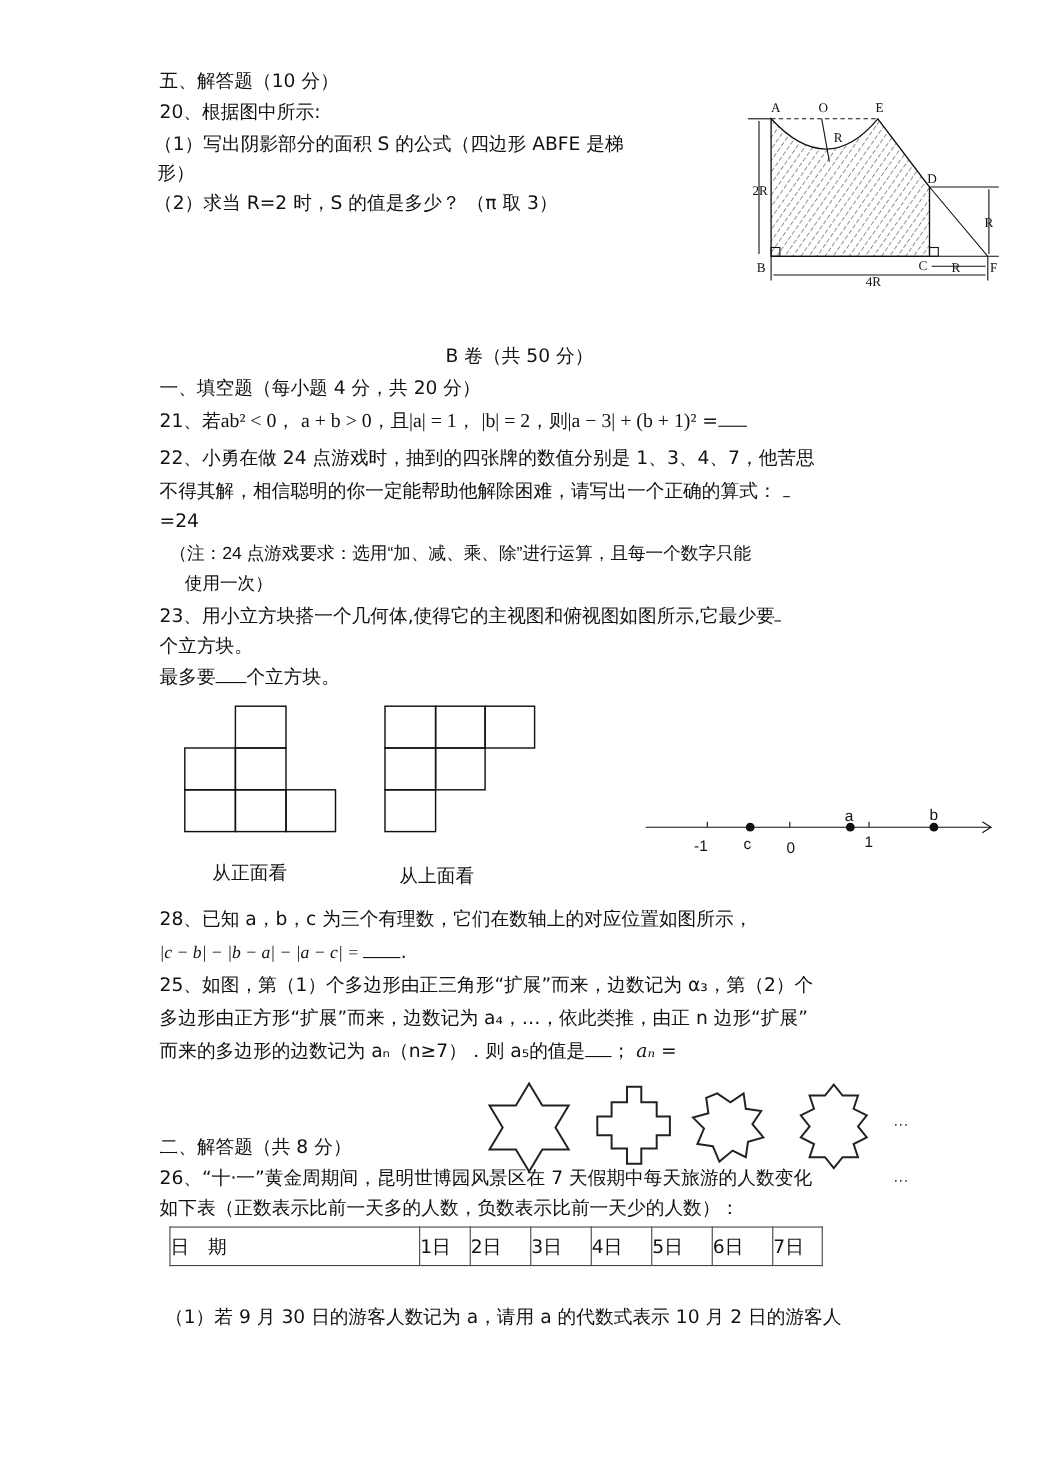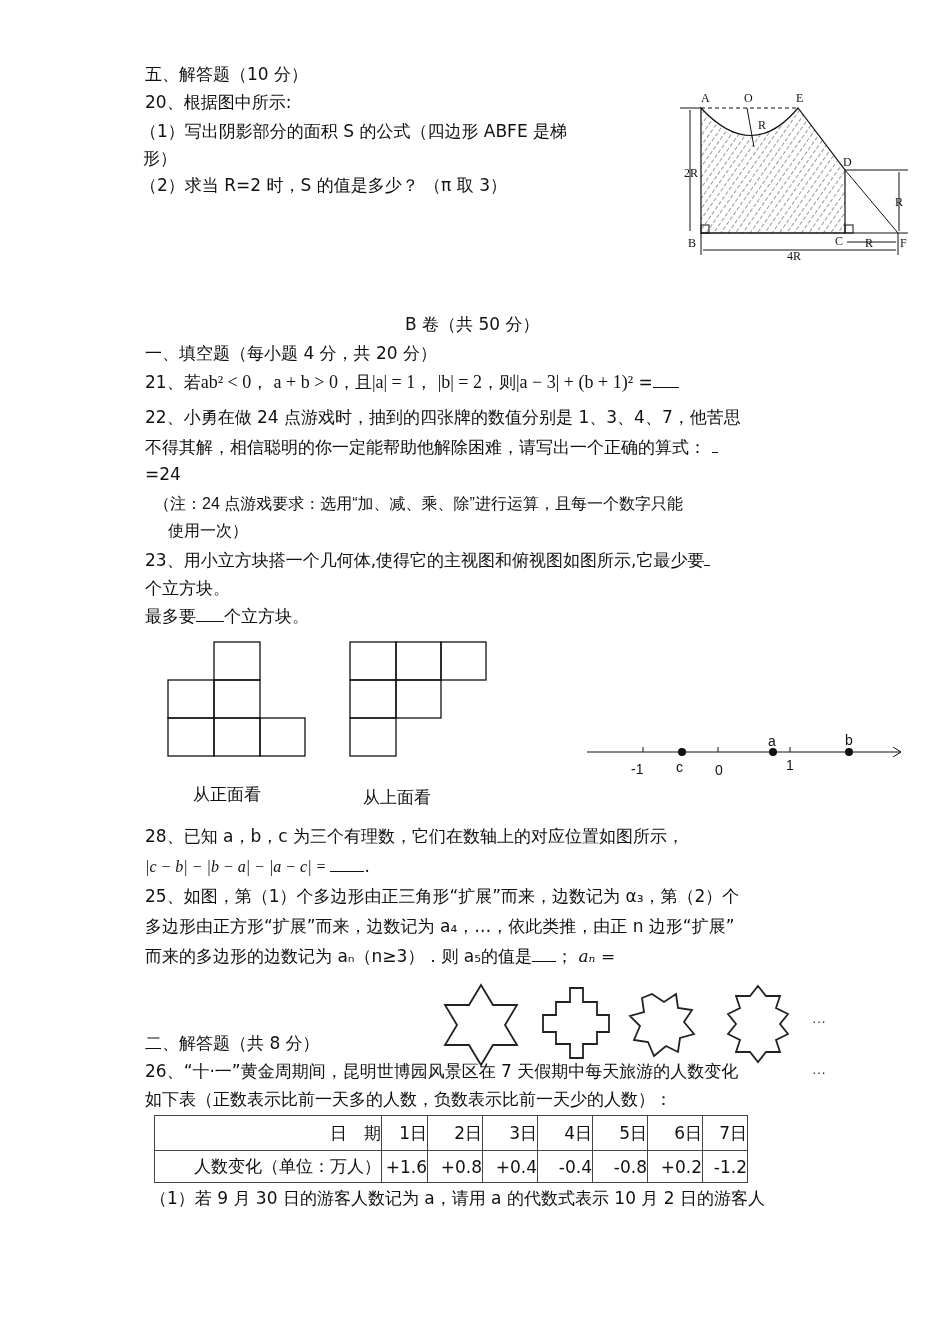--- a/index.html
+++ b/index.html
@@ -4,21 +4,21 @@
 <style>
   html, body { margin: 0; padding: 0; background: #ffffff; }
   body { width: 950px; height: 1344px; position: relative; overflow: hidden;
          font-family: "DejaVu Sans", "Liberation Sans", sans-serif; color: #111; }
   .t { position: absolute; font-size: 17px; line-height: 20px; white-space: nowrap; text-align: center; }
   .serif { font-family: "DejaVu Serif", "Liberation Serif", serif; font-style: italic; }
   .note { font-family: Liberation Sans, sans-serif; font-size: 16px; }
   .blank { display: inline-block; border-bottom: 1.5px solid #111; height: 14px; vertical-align: baseline; }
   svg { position: absolute; overflow: visible; }
   table.data { position: absolute; left: 154px; top: 1115px; border-collapse: collapse; font-size: 17px; }
-  table.data td { border: 1px solid #444; text-align: right; padding: 0; height: 34px; }
+  table.data td { border: 1px solid #444; text-align: left; padding: 0; height: 34px; }
   table.data tr.r2 td { height: 31px; }
   .math { font-family: "Liberation Serif", "DejaVu Serif", serif; font-size: 18px; }
 </style>
 </head>
 <body>
 
 <div class="t" style="left:145px;top:64px;">五、解答题（10 分）</div>
 <div class="t" style="left:145px;top:92px;">20、根据图中所示:</div>
 <div class="t" style="left:140px;top:121px;">（1）写出阴影部分的面积 S 的公式（四边形 ABFE 是梯</div>
 <div class="t" style="left:143px;top:148px;">形）</div>
@@ -121,21 +121,21 @@
     <text x="183" y="14">a</text>
     <text x="260" y="13">b</text>
   </g>
 </svg>
 
 <div class="t" style="left:145px;top:826px;">28、已知 a，b，c 为三个有理数，它们在数轴上的对应位置如图所示，</div>
 <div class="t" style="left:145px;top:856px;"><span class="math" style="font-style:italic;font-size:16px;">|c − b| − |b − a| − |a − c| =</span><span class="blank" style="width:34px;margin-left:4px;"></span><span>.</span></div>
 
 <div class="t" style="left:145px;top:886px;">25、如图，第（1）个多边形由正三角形“扩展”而来，边数记为 α₃，第（2）个</div>
 <div class="t" style="left:145px;top:916px;">多边形由正方形“扩展”而来，边数记为 a₄，…，依此类推，由正 n 边形“扩展”</div>
-<div class="t" style="left:145px;top:946px;"><span>而来的多边形的边数记为 aₙ（n≥3）．则 a₅的值是</span><span class="blank" style="width:24px;"></span><span>；</span> <span class="serif">aₙ =</span></div>
+<div class="t" style="left:145px;top:946px;"><span>而来的多边形的边数记为 aₙ（n≥7）．则 a₅的值是</span><span class="blank" style="width:24px;"></span><span>；</span> <span class="serif">aₙ =</span></div>
 
 <svg style="left:440px;top:980px;" width="400" height="100" viewBox="0 0 400 100">
   <g fill="none" stroke="#222" stroke-width="1.8">
     <polygon points="41,5 53,25 77,25 65,45 77,65 53,65 41,85 29,65 5,65 17,45 5,25 29,25"></polygon>
     <polygon points="130,8 143,8 143,22 157,22 157,35 169,35 169,52 157,52 157,64 143,64 143,78 130,78 130,64 116,64 116,52 103,52 103,35 116,35 116,22 130,22"></polygon>
     <polygon points="212,14 224,22 236,14 238,28 252,30 244,42 254,54 240,58 238,72 226,66 214,76 208,62 194,60 200,46 190,36 204,32 202,18"></polygon>
     <polygon points="318,6 326,16 340,16 336,28 348,34 340,44 348,54 336,60 340,72 326,72 318,82 310,72 296,72 300,60 288,54 296,44 288,34 300,28 296,16 310,16"></polygon>
   </g>
   <text x="372" y="46" font-family="Liberation Sans, sans-serif" font-size="14" fill="#333">···</text>
   <text x="372" y="97" font-family="Liberation Sans, sans-serif" font-size="14" fill="#333">···</text>
@@ -150,26 +150,16 @@
       <tr>
     <td style="width:226px;">日　期</td>
     <td style="width:45px;">1日</td>
     <td style="width:54px;">2日</td>
     <td style="width:54px;">3日</td>
     <td style="width:54px;">4日</td>
     <td style="width:54px;">5日</td>
     <td style="width:54px;">6日</td>
     <td style="width:44px;">7日</td>
   </tr>
-  <tr class="r2">
-    <td>人数变化（单位：万人）</td>
-    <td>+1.6</td>
-    <td>+0.8</td>
-    <td>+0.4</td>
-    <td>-0.4</td>
-    <td>-0.8</td>
-    <td>+0.2</td>
-    <td>-1.2</td>
-  </tr>
 </tbody>
   </table>
 
 <div class="t" style="left:150px;top:1188px;">（1）若 9 月 30 日的游客人数记为 a，请用 a 的代数式表示 10 月 2 日的游客人</div>
 
 </body></html>

